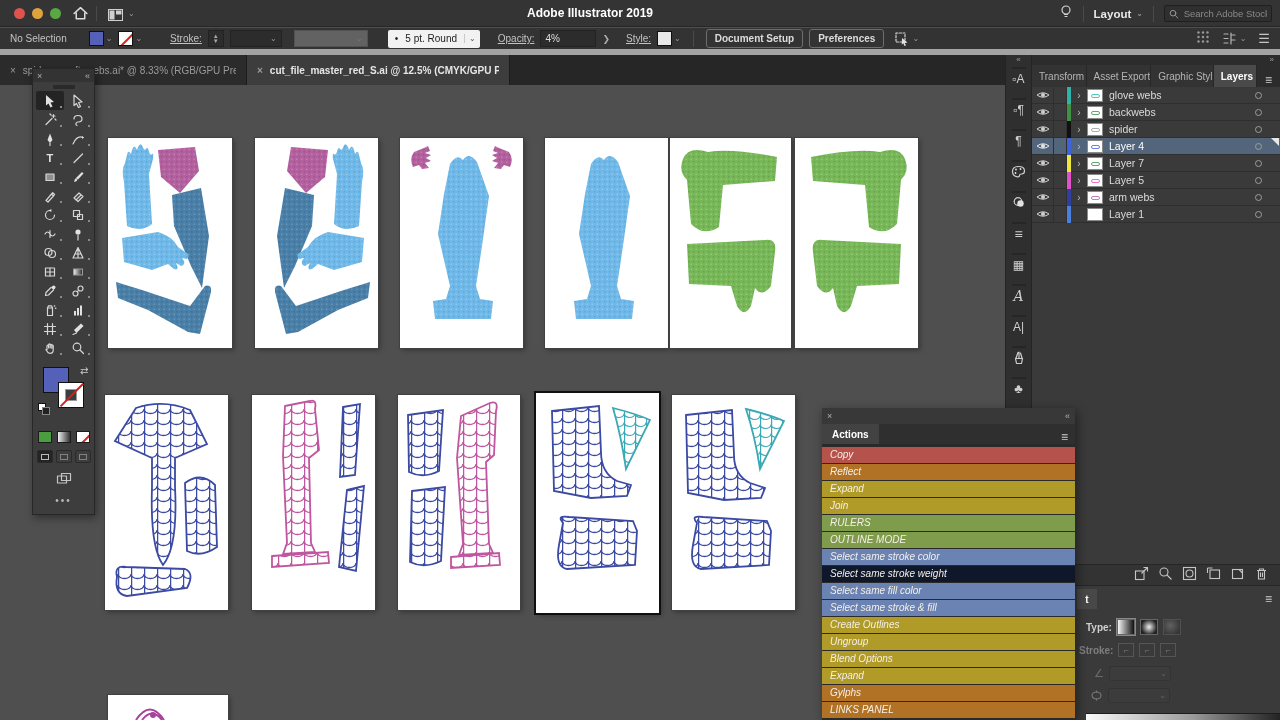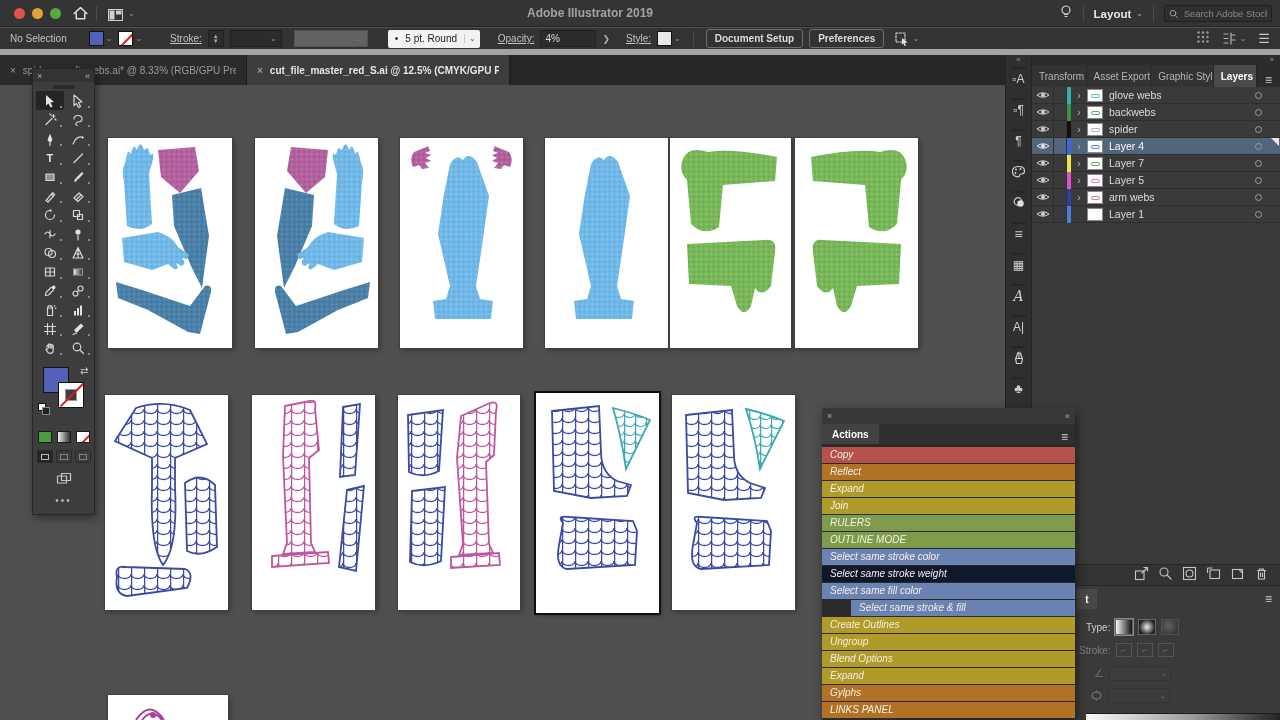--- a/index.html
+++ b/index.html
@@ -4,21 +4,21 @@
 <style>
   * { margin:0; padding:0; box-sizing:border-box; }
   html,body { width:1280px; height:720px; overflow:hidden; background:#4f4f4f;
     font-family:"Liberation Sans","DejaVu Sans",sans-serif; }
   #screen { position:relative; width:1280px; height:720px; overflow:hidden; }
   .abs { position:absolute; }
 
   
   .menubar { position:absolute; left:0; top:0; width:1280px; height:27px; background:#343434; border-bottom:1px solid #272727; }
   .tl { position:absolute; top:8px; width:11px; height:11px; border-radius:50%; }
-  .mb-title { position:absolute; left:527px; top:6px; font-size:12px; color:#a3a3a3; font-weight:bold; }
+  .mb-title { position:absolute; left:527px; top:6px; font-size:12px; color:#ffffff; font-weight:bold; }
   .mb-right { position:absolute; right:0; top:0; height:27px; display:flex; align-items:center; gap:10px; padding-right:8px; }
   .mb-layout { color:#e8e8e8; font-size:11.5px; font-weight:bold; display:flex; align-items:center; gap:5px; }
   .vdiv { width:1px; height:16px; background:#4a4a4a; }
   .searchbox { display:flex; align-items:center; gap:5px; width:108px; height:17px; background:#2f2f2f; border:1px solid #1f1f1f; border-radius:2px; padding:0 4px; }
   .searchbox span { color:#8a8a8a; font-size:9.5px; white-space:nowrap; overflow:hidden; }
   .chev { color:#9a9a9a; font-size:8px; }
 
   
   .controlbar { position:absolute; left:0; top:28px; width:1280px; height:27px; background:#333333; border-bottom:6px solid #a3a3a3; display:flex; align-items:center; gap:6px; padding:0 10px; }
   .cb-label { color:#c3c3c3; font-size:10px; }
@@ -104,21 +104,21 @@
   .ltarget { width:7px; height:7px; border:1px solid #9d9d9d; border-radius:50%; margin-right:18px; }
   .selcorner { position:absolute; right:1px; top:0; width:0; height:0; border-top:8px solid #e9e9e9; border-left:8px solid transparent; }
   .rp-footer { position:absolute; left:0; bottom:0; width:249px; height:21px; background:#333; border-top:1px solid #262626; display:flex; align-items:center; justify-content:flex-end; gap:9px; padding-right:12px; }
   svg.fi { stroke:#c5c5c5; fill:none; stroke-width:1.1; }
 
   
   .gpanel { position:absolute; left:1031px; top:585px; width:249px; height:135px; background:#3a3a3a; border-left:1px solid #242424; border-top:1px solid #262626; z-index:10; font-size:10px; }
   .gp-tab { position:absolute; left:45px; top:3px; width:20px; height:20px; background:#484848; color:#fff; font-weight:bold; display:flex; align-items:center; justify-content:center; font-size:10px; }
   .gp-menu { position:absolute; right:8px; top:6px; color:#cfcfcf; font-size:12px; }
   .gp-row { position:absolute; display:flex; align-items:center; gap:5px; }
-  .gp-label { color:#cfcfcf; font-size:10px; font-weight:normal; }
+  .gp-label { color:#cfcfcf; font-size:10px; font-weight:bold; }
   .gp-label.dim, .gdim { opacity:.45; }
   .gtype { width:18px; height:16px; border:1px solid #666; }
   .gt1 { background:linear-gradient(90deg,#f5f5f5,#111); box-shadow:0 0 0 1px #888; }
   .gt2 { background:radial-gradient(circle at 50% 50%, #f0f0f0 0%, #222 75%); }
   .gt3 { background:radial-gradient(circle at 40% 40%, #888 0%, #333 80%); opacity:.5; }
   .gstroke { width:16px; height:14px; border:1px solid #555; display:flex; align-items:center; justify-content:center; color:#777; font-size:9px; }
   .gdd { width:62px; height:15px; background:#404040; border:1px solid #2b2b2b; border-radius:3px; display:flex; align-items:center; justify-content:flex-end; padding:0 3px; }
   .gslider { position:absolute; left:54px; top:127px; width:195px; height:8px; background:linear-gradient(90deg,#fafafa,#9a9a9a 55%,#3a3a3a 90%,#222); border-top:1px solid #1d1d1d; }
 
   
@@ -872,21 +872,21 @@
     <div class="act-rows">
       <div class="action-row" style="background-color: rgb(181, 82, 76);">Copy</div>
       <div class="action-row" style="background-color: rgb(177, 114, 38);">Reflect</div>
       <div class="action-row" style="background-color: rgb(176, 154, 40);">Expand</div>
       <div class="action-row" style="background-color: rgb(176, 154, 40);">Join</div>
       <div class="action-row" style="background-color: rgb(127, 156, 77);">RULERS</div>
       <div class="action-row" style="background-color: rgb(127, 156, 77);">OUTLINE MODE</div>
       <div class="action-row" style="background-color: rgb(107, 131, 178);">Select same stroke color</div>
       <div class="action-row" style="background-color: #0f172a;">Select same stroke weight</div>
       <div class="action-row" style="background-color: rgb(107, 131, 178);">Select same fill color</div>
-      <div class="action-row" style="background-color: rgb(107, 131, 178); margin-left: 29px;">Select same stroke &amp; fill</div>
+      <div class="action-row" style="background-color: rgb(107, 131, 178);">Select same stroke &amp; fill</div>
       <div class="action-row" style="background-color: rgb(176, 154, 40);">Create Outlines</div>
       <div class="action-row" style="background-color: rgb(176, 154, 40);">Ungroup</div>
       <div class="action-row" style="background-color: rgb(176, 154, 40);">Blend Options</div>
       <div class="action-row" style="background-color: rgb(176, 154, 40);">Expand</div>
       <div class="action-row" style="background-color: rgb(177, 114, 38);">Gylphs</div>
       <div class="action-row" style="background-color: rgb(177, 114, 38);">LINKS PANEL</div>
     </div>
   </div>
 
 </div>

